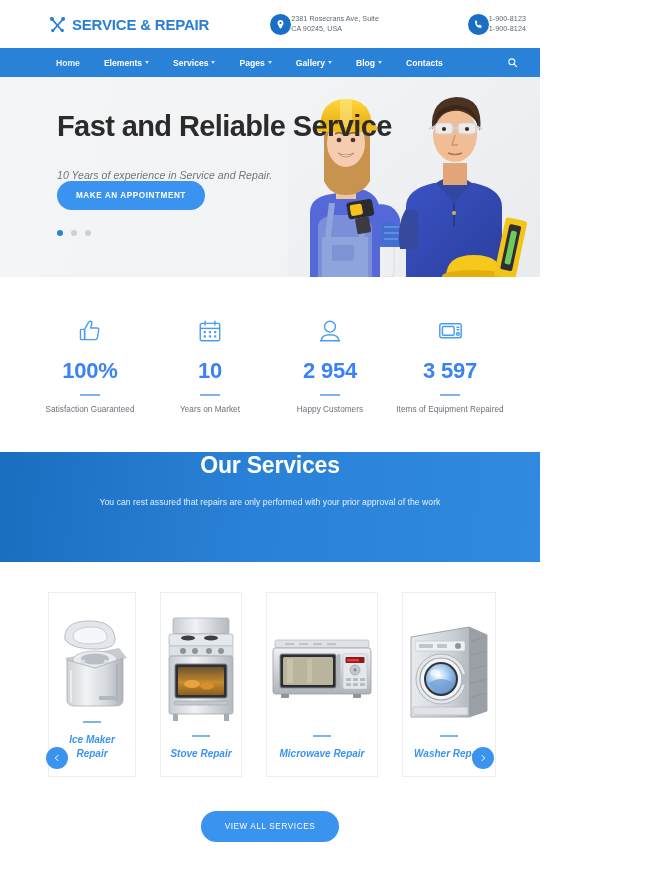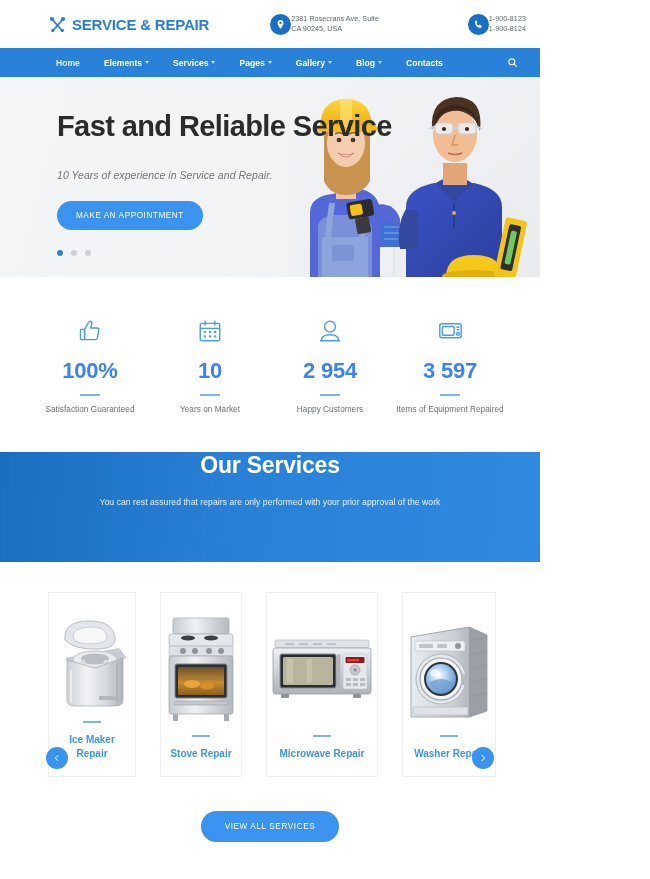--- a/index.html
+++ b/index.html
@@ -100,26 +100,25 @@
     text-align: right;
   }
   .hero-sub {
     margin-top: 26px;
     font-size: 10.5px;
     font-style: italic;
     color: #70757c;
     letter-spacing: 0.05px;
   }
   .hero-btn {
-    margin-top: 20px;
     display: inline-block;
     background: #3b93f0;
     color: #ffffff;
     font-size: 8.2px;
-    font-weight: normal;
+    font-weight: bold;
     letter-spacing: 0.55px;
     padding: 10px 19px;
     border-radius: 20px;
     border: none;
     cursor: pointer;
     font-family: "Liberation Sans", sans-serif;
   }
   .hero-dots { margin-top: 20px; display: flex; gap: 8px; align-items: center; }
   .dot { width: 6px; height: 6px; border-radius: 50%; background: #cdd1d6; cursor: pointer; }
   .dot.active { background: #2a82d8; }
@@ -192,21 +191,21 @@
     border-right: 14px solid transparent;
     border-top: 13px solid #2d86dc;
   }
 
   
   .cards-wrap {
     position: relative;
     padding: 30px 48px 0 48px;
     background: #ffffff;
   }
-  .cards { display: flex; gap: 24px; }
+  .cards { display: flex; gap: 24px; font-style: italic; }
   .card {
     flex: 1;
     border: 1px solid #eceef0;
     background: #ffffff;
     height: 185px;
     display: flex;
     flex-direction: column;
     align-items: center;
     padding-top: 10px;
     cursor: pointer;

